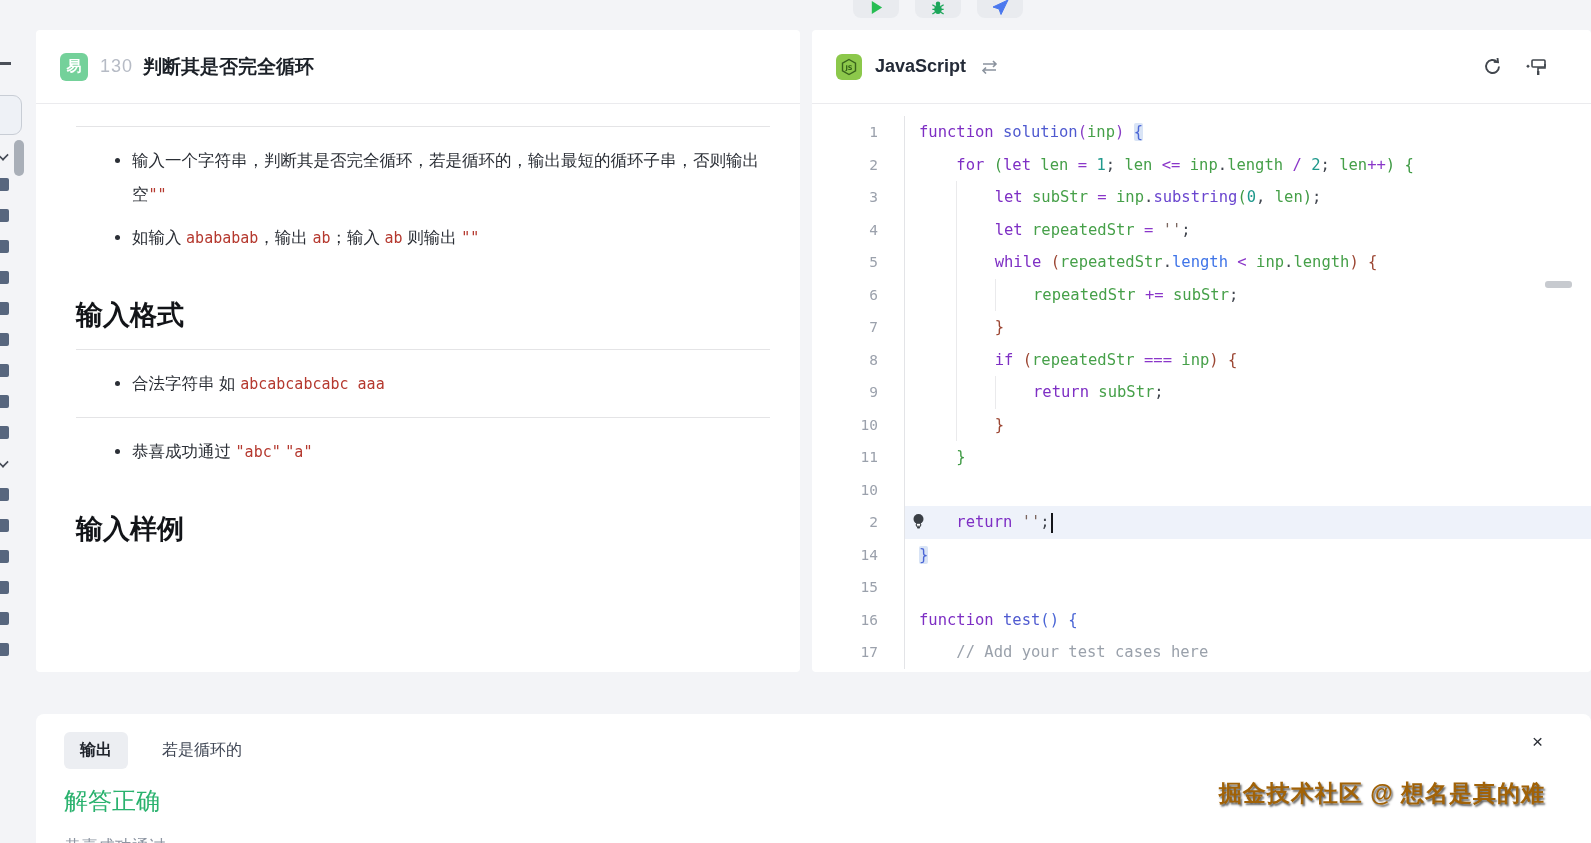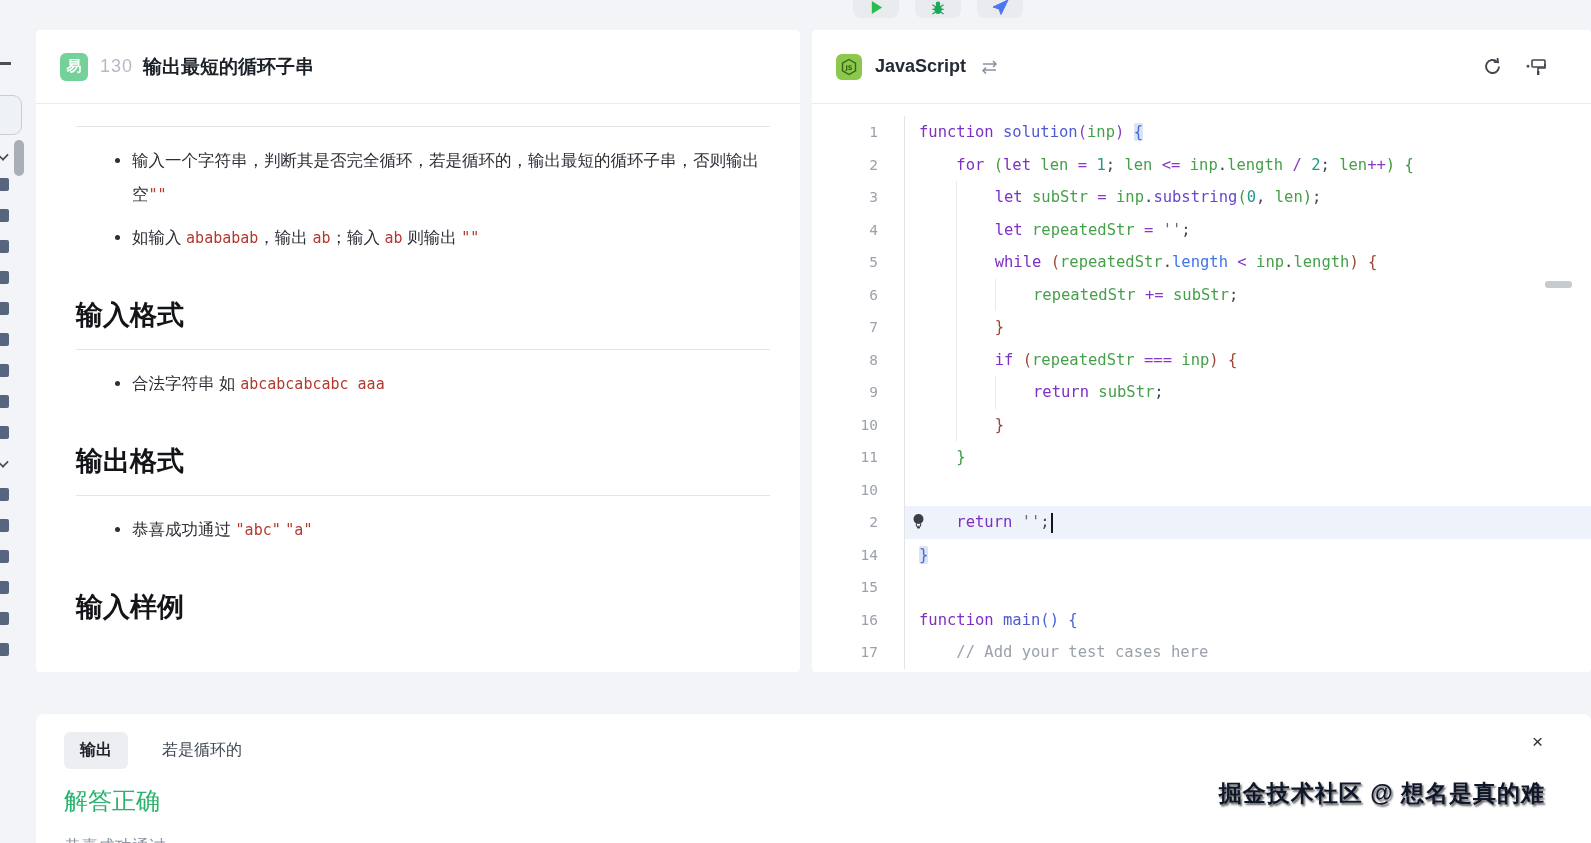--- a/index.html
+++ b/index.html
@@ -67,21 +67,21 @@
   .console-inner { position:relative; padding:18px 28px 0; height:100%; }
   .tabs { display:flex; align-items:center; gap:34px; }
   .tab { font-size:16px; color:#3f4654; background:none; border:none; cursor:pointer; padding:8px 0; }
   .tab.active { background:#eceef2; border-radius:6px; padding:8px 16px; font-weight:700; color:#20242c; }
   .console-close { position:absolute; right:48px; top:18px; font-size:19px; color:#2c3038; background:none; border:none; cursor:pointer; line-height:1; }
   .result-text { margin-top:16px; font-size:24px; color:var(--accent-green,#2ab26e); font-weight:500; }
   .detail-text { display:inline-block; margin-top:18px; font-size:17px; color:#8e96a3; border-bottom:3px solid #000000; padding-bottom:3px; }
 
   
   .watermark { position:absolute; right:46px; top:778px; font-size:23px; font-weight:700; letter-spacing:1px;
-    color:#0f172a; text-shadow:1.5px 1.5px 2px rgba(70,70,70,.85), -0.5px -0.5px 0 rgba(255,255,255,.6); }
+    color:#a16207; text-shadow:1.5px 1.5px 2px rgba(70,70,70,.85), -0.5px -0.5px 0 rgba(255,255,255,.6); }
 </style>
 </head>
 <body>
 
 <div class="left-strip">
   <div class="strip-dash"></div>
   <div class="strip-box"></div>
   <div class="strip-thumb"></div>
   <div id="strip-items">
       <div class="strip-chk" style="top: 150px;"></div>
@@ -126,34 +126,33 @@
 <button class="top-btn" style="left:977px">
   <svg width="17" height="16" viewBox="0 0 17 16">
     <path d="M16,1 L1,8 L7,10 L9,15.5 L16,1 Z M7,10 L16,1" fill="var(--submit-blue,#4b78ee)" stroke="var(--submit-blue,#4b78ee)" stroke-width="1" stroke-linejoin="round"></path>
   </svg>
 </button>
 
 <div class="panel problem-panel">
   <div class="panel-header">
     <span class="diff-badge">易</span>
     <span class="prob-num">130</span>
-    <span class="prob-title">输出最短的循环子串</span>
+    <span class="prob-title">判断其是否完全循环</span>
   </div>
   <div class="prob-content" id="prob-sections">
       <div class="md-hr"></div>
       <ul class="md-ul">
         <li><span>输入一个字符串，判断其是否完全循环，若是循环的，输出最短的循环子串，否则输出空</span><span class="inline-code">""</span></li>
         <li><span>如输入 </span><span class="inline-code">abababab</span><span>，输出 </span><span class="inline-code">ab</span><span>；输入 </span><span class="inline-code">ab</span><span> 则输出 </span><span class="inline-code">""</span></li>
       </ul>
       <div class="md-h">输入格式</div>
       <div class="md-hr"></div>
       <ul class="md-ul">
         <li><span>合法字符串 如 </span><span class="inline-code">abcabcabcabc aaa</span></li>
       </ul>
-      <div class="md-h">输出格式</div>
       <div class="md-hr"></div>
       <ul class="md-ul">
         <li><span>恭喜成功通过 </span><span class="inline-code">"abc"</span><span> </span><span class="inline-code">"a"</span></li>
       </ul>
       <div class="md-h">输入样例</div>
     </div>
 </div>
 
 <div class="panel editor-panel">
   <div class="panel-header">
@@ -250,21 +249,21 @@
       <div class="code-row">
         <div class="gutter">14</div>
         <div class="code-text"><span class="tok-hl" style="color: rgb(75, 102, 214);">}</span></div>
       </div>
       <div class="code-row">
         <div class="gutter">15</div>
         <div class="code-text"></div>
       </div>
       <div class="code-row">
         <div class="gutter">16</div>
-        <div class="code-text"><span style="color: rgb(126, 47, 196);">function</span><span style="color: rgb(56, 58, 66);"> </span><span style="color: rgb(79, 90, 208);">main</span><span style="color: rgb(75, 102, 214);">(</span><span style="color: rgb(75, 102, 214);">)</span><span style="color: rgb(56, 58, 66);"> </span><span style="color: rgb(75, 102, 214);">{</span></div>
+        <div class="code-text"><span style="color: rgb(126, 47, 196);">function</span><span style="color: rgb(56, 58, 66);"> </span><span style="color: rgb(79, 90, 208);">test</span><span style="color: rgb(75, 102, 214);">(</span><span style="color: rgb(75, 102, 214);">)</span><span style="color: rgb(56, 58, 66);"> </span><span style="color: rgb(75, 102, 214);">{</span></div>
       </div>
       <div class="code-row">
         <div class="gutter">17</div>
         <div class="code-text"><span class="ind">    </span><span style="color: rgb(154, 161, 171);">// Add your test cases here</span></div>
       </div>
     </div>
   <div class="edit-scroll-thumb"></div>
 </div>
 
 <div class="panel console-panel">

